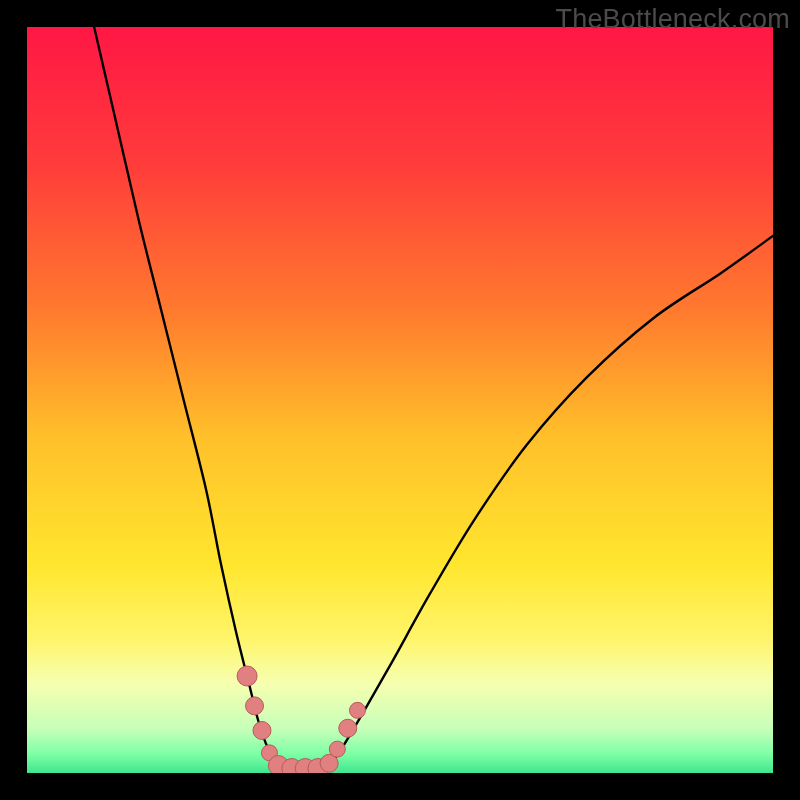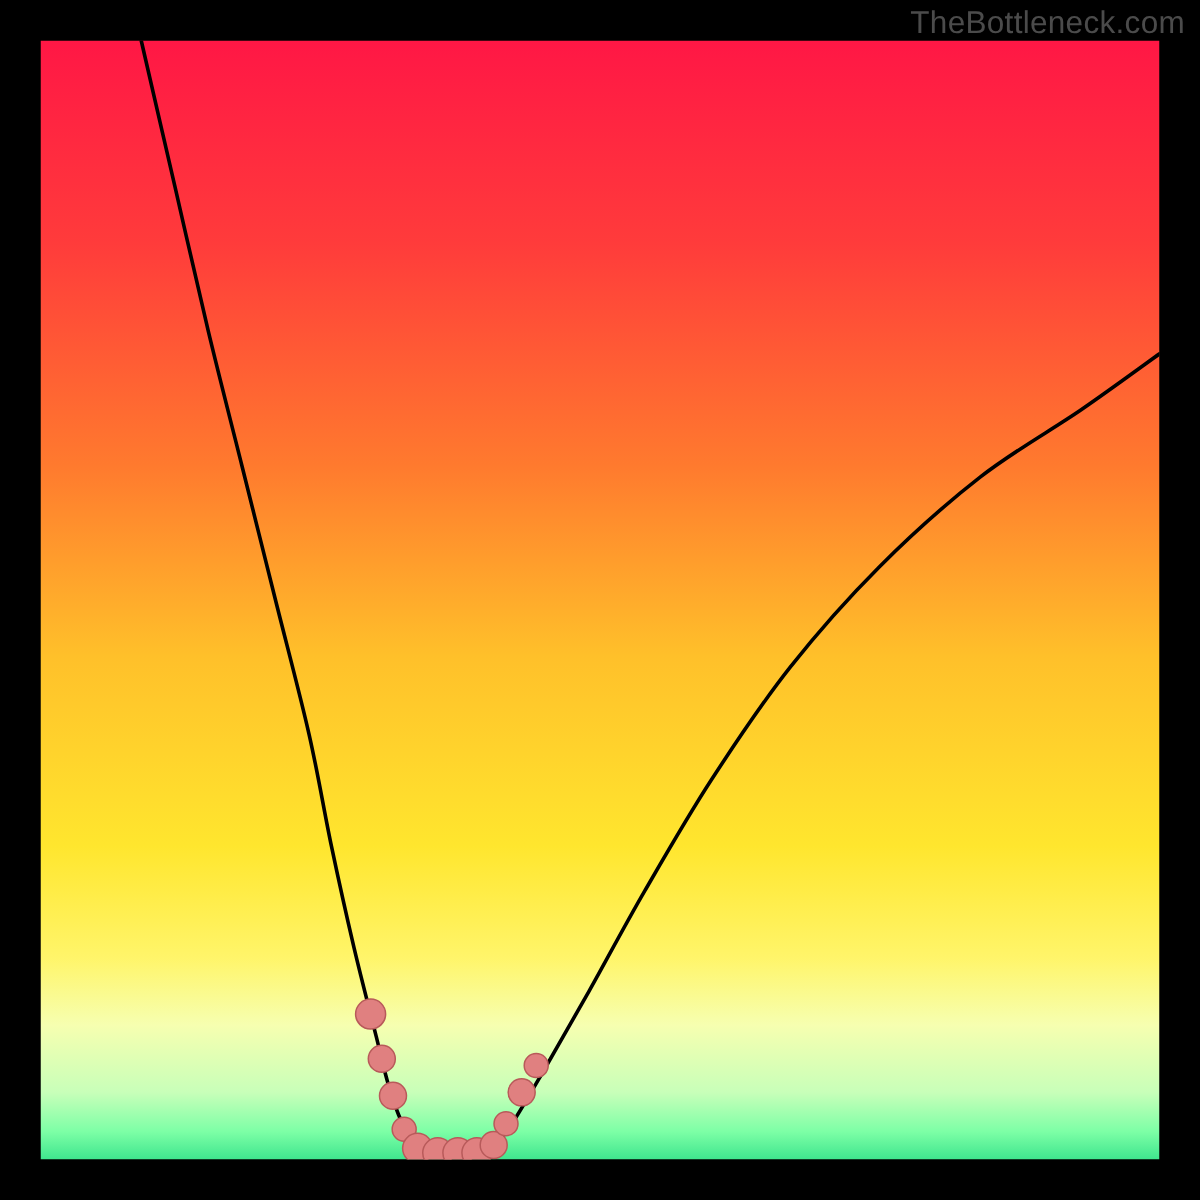--- a/index.html
+++ b/index.html
@@ -14,21 +14,21 @@
     position: relative;
     width: 800px;
     height: 800px;
     background: #000;
   }
   .watermark {
     position: absolute;
     top: 4px;
     right: 10px;
     font-family: Arial, Helvetica, sans-serif;
-    font-size: 21px;
+    font-size: 27px;
     color: #4b4b4b;
     letter-spacing: 0.2px;
     z-index: 50;
   }
   svg.plot {
     position: absolute;
     left: 27px;
     top: 27px;
     width: 746px;
     height: 746px;

